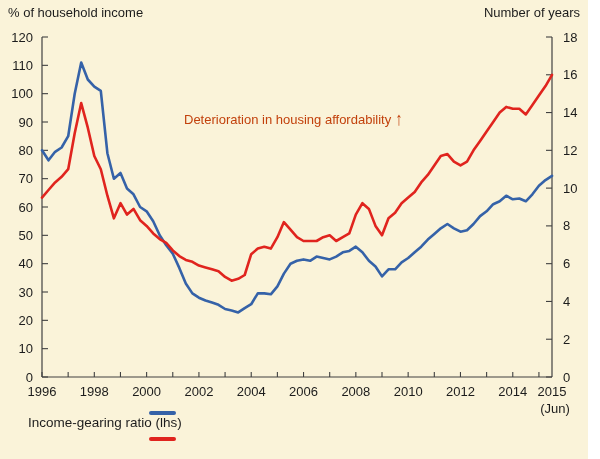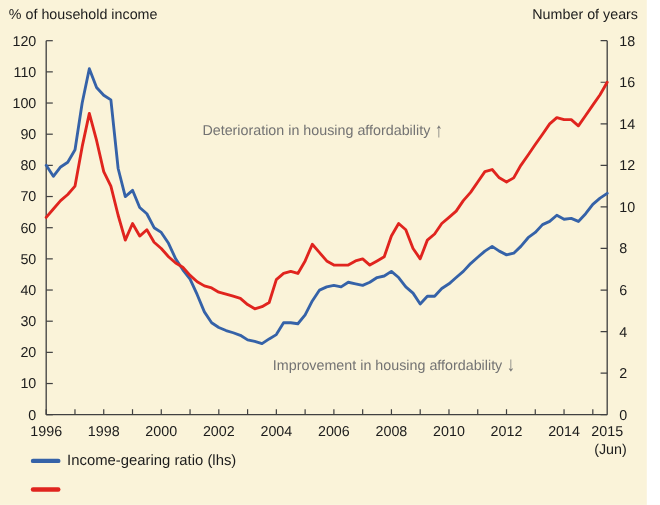--- a/index.html
+++ b/index.html
@@ -2,26 +2,26 @@
 <html><head>
 <meta charset="utf-8">
 <style>
   html,body{margin:0;padding:0;}
   body{font-family:"Liberation Sans",sans-serif;}
   .fig{position:relative;width:588px;height:459px;background:#FAF3D9;overflow:hidden;color:#1c1c1c;}
   .axis-title{position:absolute;top:5px;font-size:13px;color:#1c1c1c;}
   .axis-title.left{left:8px;}
   .axis-title.right{right:8px;}
   .chart-svg{position:absolute;left:0;top:0;}
-  .annotation{position:absolute;font-size:13px;color:#737373;white-space:nowrap;}
+  .annotation{position:absolute;font-size:13px;color:#c2410c;white-space:nowrap;}
   .annotation .arrow{font-size:15px;display:inline-block;transform:scaleY(1.25);margin-left:4px;}
   .annotation.deterioration{left:184px;top:110px;}
   .annotation.improvement{left:248px;top:323px;}
   .legend{position:absolute;left:28px;top:411px;}
-  .legend-row{display:flex;align-items:center;height:16px;margin-bottom:10px;}
+  .legend-row{display:flex;align-items:flex-end;height:16px;margin-bottom:10px;flex-direction:column;}
   .legend-swatch{width:27px;height:3.6px;border-radius:2px;margin-right:6px;flex:0 0 auto;}
   .legend-label{font-size:13.5px;color:#1c1c1c;line-height:16px;}
   text{font-family:"Liberation Sans",sans-serif;fill:#1c1c1c;}
 </style>
 </head>
 <body>
 
 <div class="fig">
   <div class="axis-title left">% of household income</div>
   <div class="axis-title right">Number of years</div>
@@ -117,21 +117,20 @@
         <text x="512.7692307692307" y="396" text-anchor="middle">2014</text>
         <text x="552" y="396" text-anchor="middle">2015</text>
         <text x="555" y="413" text-anchor="middle">(Jun)</text>
       </g>
       <polyline points="42.0,150.3 48.5,160.3 55.1,151.8 61.6,147.5 68.2,136.2 74.7,93.7 81.2,62.5 87.8,79.5 94.3,86.6 100.8,90.8 107.4,153.2 113.9,178.7 120.5,173.0 127.0,188.6 133.5,194.3 140.1,207.0 146.6,211.3 153.2,221.2 159.7,235.3 166.2,245.3 172.8,253.8 179.3,267.9 185.8,283.5 192.4,293.4 198.9,297.7 205.5,300.5 212.0,302.5 218.5,304.8 225.1,309.0 231.6,310.4 238.2,312.4 244.7,308.1 251.2,304.2 257.8,293.4 264.3,293.4 270.8,294.3 277.4,286.3 283.9,273.6 290.5,263.7 297.0,260.8 303.5,259.4 310.1,260.8 316.6,256.6 323.2,258.0 329.7,259.4 336.2,256.6 342.8,252.3 349.3,250.9 355.8,246.7 362.4,252.3 368.9,260.8 375.5,266.5 382.0,276.4 388.5,269.3 395.1,269.3 401.6,262.3 408.2,258.0 414.7,252.3 421.2,246.7 427.8,239.6 434.3,233.9 440.8,228.3 447.4,224.0 453.9,228.3 460.5,231.7 467.0,230.2 473.5,224.0 480.1,216.1 486.6,211.3 493.2,204.2 499.7,201.3 506.2,195.7 512.8,199.3 519.3,198.5 525.8,201.3 532.4,194.3 538.9,185.8 545.5,180.1 552.0,175.8" fill="none" stroke="#3562A8" stroke-width="2.6" stroke-linejoin="round" stroke-linecap="round"></polyline>
       <polyline points="42.0,197.6 48.5,190.0 55.1,182.4 61.6,176.8 68.2,169.2 74.7,133.3 81.2,103.1 87.8,127.7 94.3,156.0 100.8,169.2 107.4,195.7 113.9,218.3 120.5,203.2 127.0,214.6 133.5,208.9 140.1,220.2 146.6,225.9 153.2,233.4 159.7,239.1 166.2,242.9 172.8,250.4 179.3,256.1 185.8,259.9 192.4,261.8 198.9,265.6 205.5,267.4 212.0,269.3 218.5,271.2 225.1,276.9 231.6,280.7 238.2,278.8 244.7,275.0 251.2,254.2 257.8,248.6 264.3,246.7 270.8,248.6 277.4,237.2 283.9,222.1 290.5,229.7 297.0,237.2 303.5,241.0 310.1,241.0 316.6,241.0 323.2,237.2 329.7,235.3 336.2,241.0 342.8,237.2 349.3,233.4 355.8,214.6 362.4,203.2 368.9,208.9 375.5,225.9 382.0,235.3 388.5,218.3 395.1,212.7 401.6,203.2 408.2,197.6 414.7,191.9 421.2,182.4 427.8,174.9 434.3,165.4 440.8,156.0 447.4,154.1 453.9,161.7 460.5,165.4 467.0,161.7 473.5,150.3 480.1,140.9 486.6,131.4 493.2,122.0 499.7,112.6 506.2,106.9 512.8,108.8 519.3,108.8 525.8,114.4 532.4,105.0 538.9,95.6 545.5,86.1 552.0,74.8" fill="none" stroke="#E0241E" stroke-width="2.6" stroke-linejoin="round" stroke-linecap="round"></polyline>
     </svg>
 
   <div class="annotation deterioration"><span>Deterioration in housing affordability</span><span class="arrow">↑</span></div>
 
-  <div class="annotation improvement"><span>Improvement in housing affordability</span><span class="arrow">↓</span></div>
 
   <div class="legend">
     <div class="legend-row">
       <span class="legend-swatch" style="background: rgb(53, 98, 168);"></span>
       <span class="legend-label">Income-gearing ratio (lhs)</span>
     </div>
     <div class="legend-row">
       <span class="legend-swatch" style="background: rgb(224, 36, 30);"></span>
     </div>
   </div>

